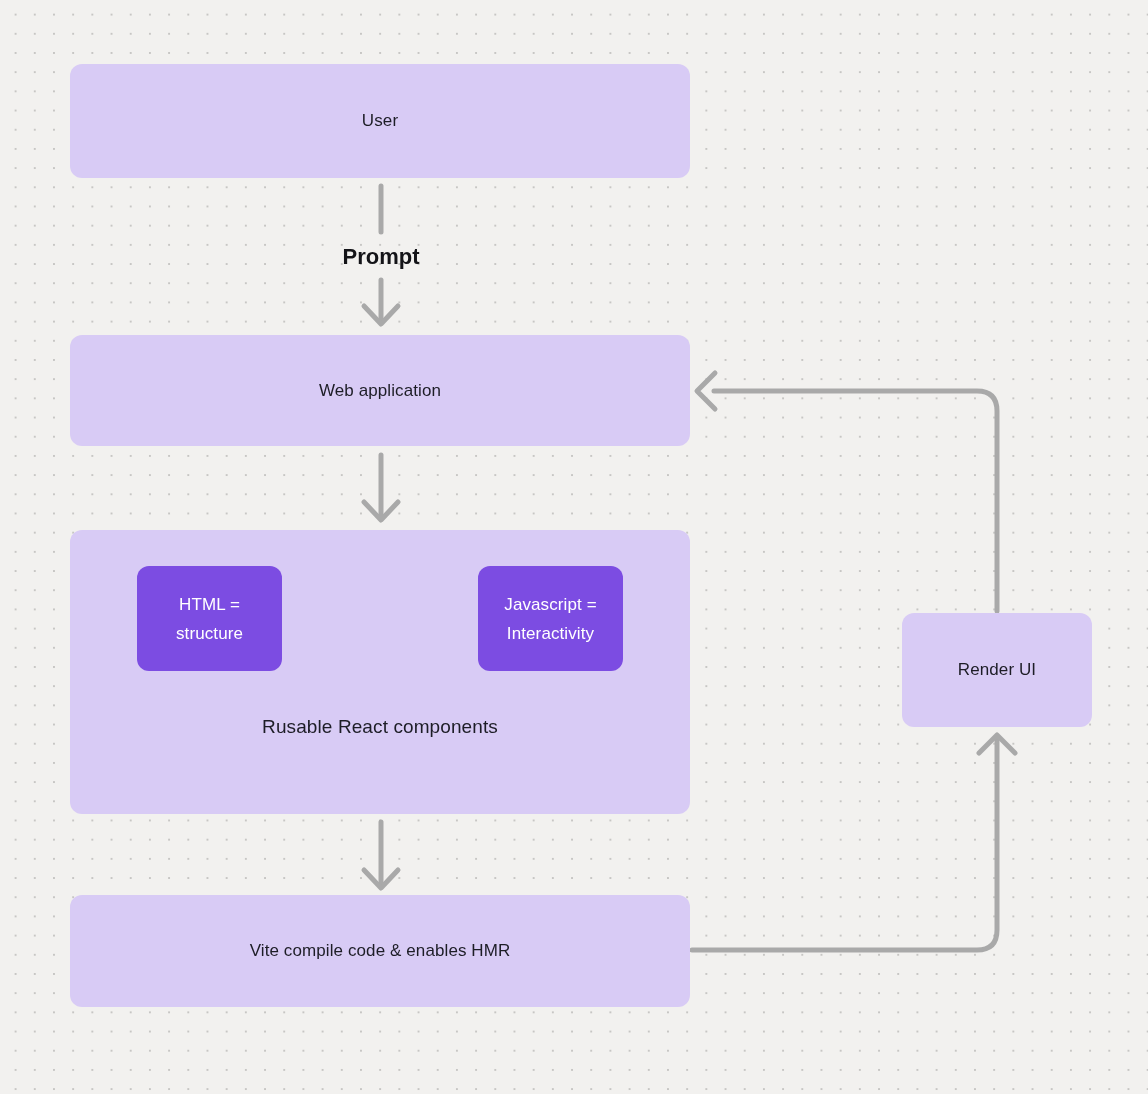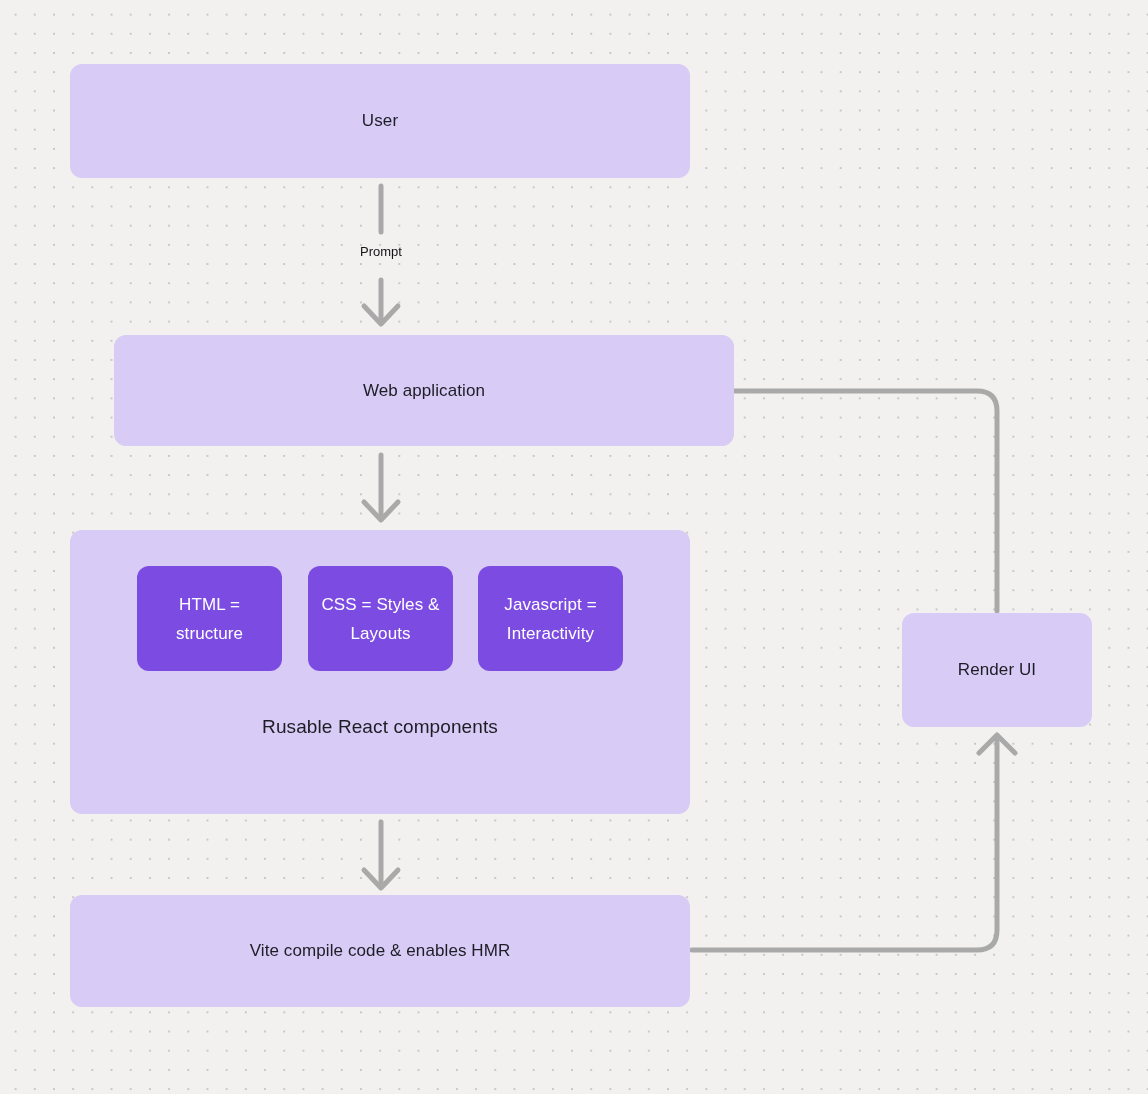--- a/index.html
+++ b/index.html
@@ -33,21 +33,21 @@
     border-radius: 12px;
     display: flex;
     align-items: center;
     justify-content: center;
     color: var(--text-dark);
     font-size: 17px;
     font-weight: 500;
     letter-spacing: 0.1px;
   }
   .node-user   { left: 70px;  top: 64px;  width: 620px; height: 114px; }
-  .node-web    { left: 70px;  top: 335px; width: 620px; height: 111px; margin-left: 44px; }
+  .node-web    { left: 70px;  top: 335px; width: 620px; height: 111px; }
   .node-group  { left: 70px;  top: 530px; width: 620px; height: 284px; display: block; }
   .node-vite   { left: 70px;  top: 895px; width: 620px; height: 112px; }
   .node-render { left: 902px; top: 613px; width: 190px; height: 114px; }
 
   .chip {
     position: absolute;
     top: 36px;
     width: 145px;
     height: 105px;
     background: var(--box-purple);
@@ -77,22 +77,22 @@
     font-weight: 500;
   }
 
   .edge-label {
     position: absolute;
     left: 321px;
     top: 244px;
     width: 120px;
     text-align: center;
     color: #141418;
-    font-size: 13px;
-    font-weight: 400;
+    font-size: 22px;
+    font-weight: 700;
   }
 
   svg.edges {
     position: absolute;
     left: 0;
     top: 0;
     width: 1148px;
     height: 1094px;
     pointer-events: none;
   }
@@ -145,23 +145,20 @@
   <div class="edge-label">Prompt</div>
 
   <div class="node node-web">
     <span>Web application</span>
   </div>
 
   <div class="node node-group">
     <div class="chip chip-html">
       <span>HTML = structure</span>
     </div>
-    <div class="chip chip-css">
-      <span>CSS = Styles &amp; Layouts</span>
-    </div>
     <div class="chip chip-js">
       <span>Javascript = Interactivity</span>
     </div>
     <div class="group-caption">Rusable React components</div>
   </div>
 
   <div class="node node-render">
     <span>Render UI</span>
   </div>
 

